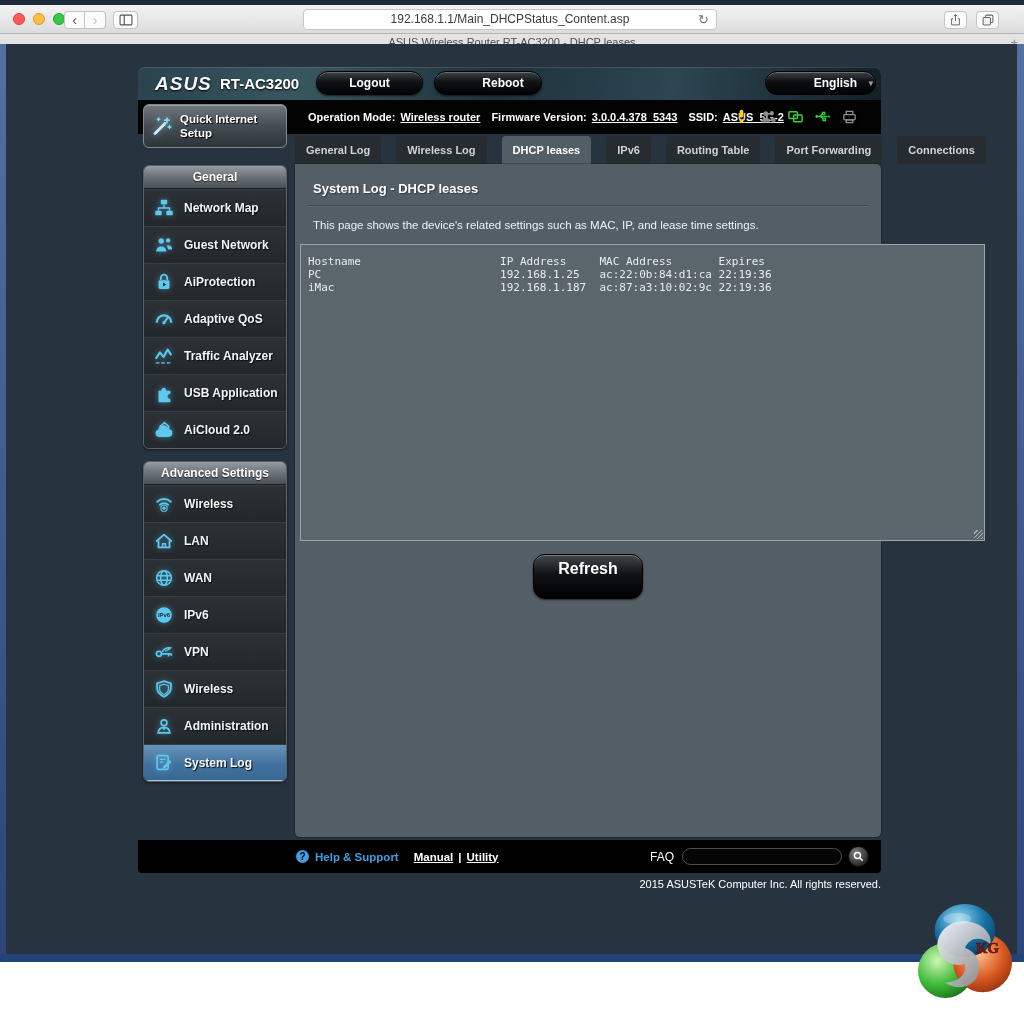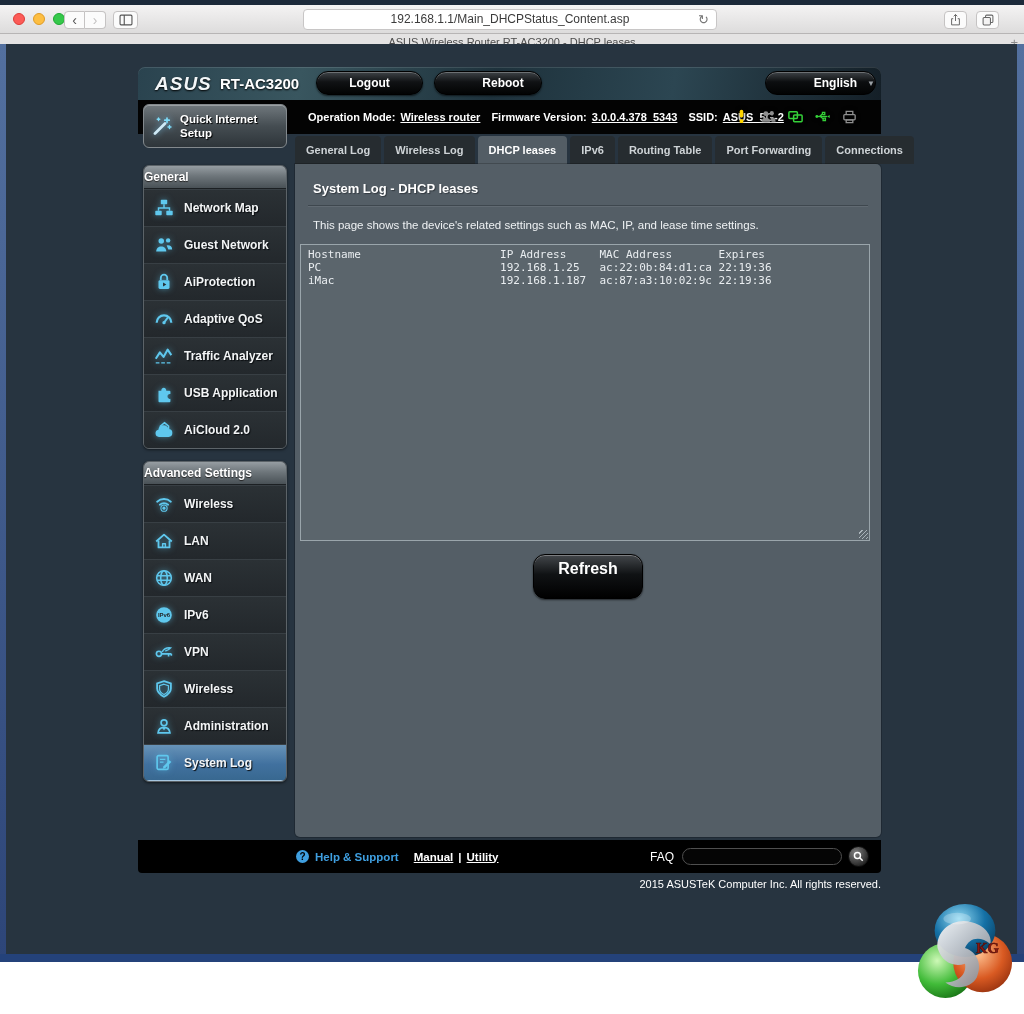--- a/index.html
+++ b/index.html
@@ -82,48 +82,48 @@
        border:1px solid #83898d;background:linear-gradient(#70787d,#454d52 50%,#2e353a);
        box-shadow:inset 0 1px 0 rgba(255,255,255,.3);cursor:pointer;padding:0;}
   .qis-icon{width:36px;display:flex;justify-content:center;color:#cfeaf6;}
   .qis-icon svg{width:24px;height:24px;filter:drop-shadow(0 0 3px rgba(120,200,240,.7));}
   .qis-label{font-size:11.5px;font-weight:bold;color:#fff;text-align:left;line-height:1.25;
              text-shadow:1px 1px 1px #000;width:100px;}
   .section{border:1px solid #5c6368;border-radius:6px;overflow:hidden;background:#24292d;
            box-shadow:0 1px 3px rgba(0,0,0,.55);}
   .section.first{margin-top:17px;}
   .section.second{margin-top:12px;}
-  .sec-title{height:23px;line-height:23px;font-weight:bold;font-size:12px;
+  .sec-title{height:23px;line-height:23px;text-align:center;font-weight:bold;font-size:12px;
              color:#fff;background:linear-gradient(#969da2,#6e767b 45%,#495156);
              text-shadow:0 1px 1px #222;border-bottom:1px solid #1c2023;}
   .item{height:37px;display:flex;align-items:center;border-top:1px solid #383f44;
         background:linear-gradient(#2b3135,#23282c);cursor:pointer;}
   .item .ic{width:40px;display:flex;justify-content:center;color:#5fc8ee;
             filter:drop-shadow(0 0 3px rgba(95,200,238,.55));}
   .item .ic svg{width:22px;height:22px;}
   .item .lb{font-size:12px;font-weight:bold;color:#f3f5f6;text-shadow:1px 1px 1px #0a0d10;}
   .item.active{background:linear-gradient(#6793b8,#41719f 55%,#386890);
                border-bottom:1px solid #a6c6e0;}
 
   
   .content{position:absolute;left:157px;top:67px;width:586px;}
-  .tabs{height:30px;display:flex;align-items:flex-end;gap:3px;}
+  .tabs{height:30px;display:flex;align-items:flex-end;gap:15px;}
   .tab{padding:8px 11px;background:#262c30;color:#ced3d6;font-size:11px;font-weight:bold;
        border-radius:4px 4px 0 0;cursor:pointer;white-space:nowrap;}
   .tab.active{background:#535d65;color:#fff;}
   .panel{width:586px;height:673px;background:#545e66;border-radius:0 5px 5px 5px;
          position:relative;box-shadow:0 0 0 1px rgba(0,0,0,.2);}
   .p-title{padding:17px 18px 9px;font-size:13px;font-weight:bold;color:#fff;
            text-shadow:1px 1px 1px #333a40;}
   .p-divider{height:1px;background:#3e474e;margin:0 13px;
              box-shadow:0 1px 0 rgba(255,255,255,.08);}
   .p-desc{padding:13px 18px 11px;font-size:11.5px;color:#eef1f3;}
-  .leasebox{margin:2px 0 0 5px;width:570px;height:297px;background:#5b656c;
+  .leasebox{margin:2px 0 0 5px;width:685px;height:297px;background:#5b656c;
             border:1px solid #9aa5ab;font:11px/13px "DejaVu Sans Mono",monospace;
-            color:#e9edf0;padding:3px 7px;overflow:hidden;position:relative;white-space:pre;}
+            color:#e9edf0;padding:10px 7px;overflow:hidden;position:relative;white-space:pre;}
   .leasebox::after{content:"";position:absolute;right:1px;bottom:1px;width:9px;height:9px;
             background:repeating-linear-gradient(135deg,transparent 0 2px,#aab4ba 2px 3px);}
   .refresh-row{text-align:center;margin-top:13px;}
   .refresh{min-width:90px;padding:5px 24px 20px;border-radius:12px;border:1px solid #000;
            background:linear-gradient(#43474b,#101214 45%,#000);color:#fff;font-weight:bold;
            font-size:16px;font-family:"Liberation Sans",sans-serif;cursor:pointer;
            box-shadow:inset 0 1px 0 rgba(255,255,255,.3),0 1px 2px rgba(0,0,0,.6);}
 
   
   .r-footer{position:absolute;left:0;top:773px;width:743px;height:33px;background:#000;

